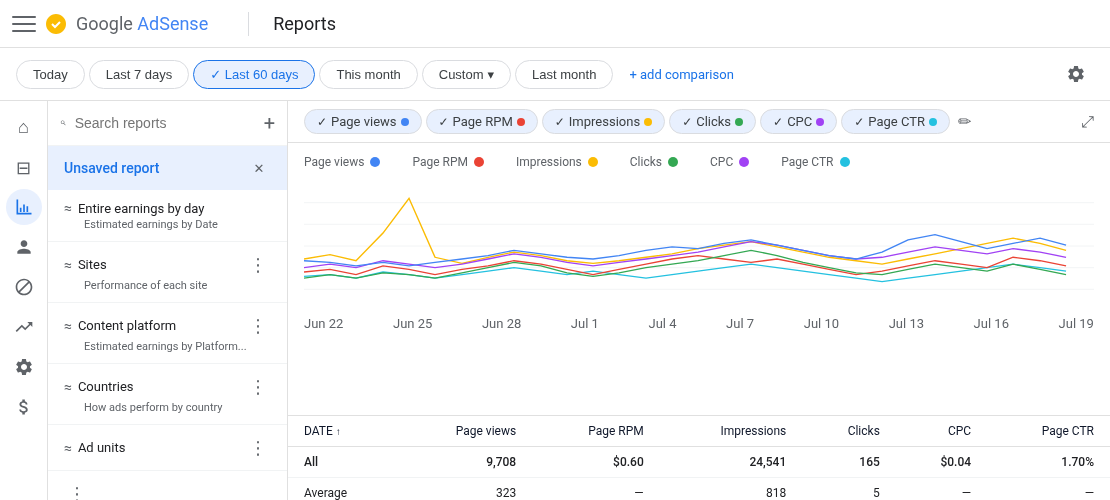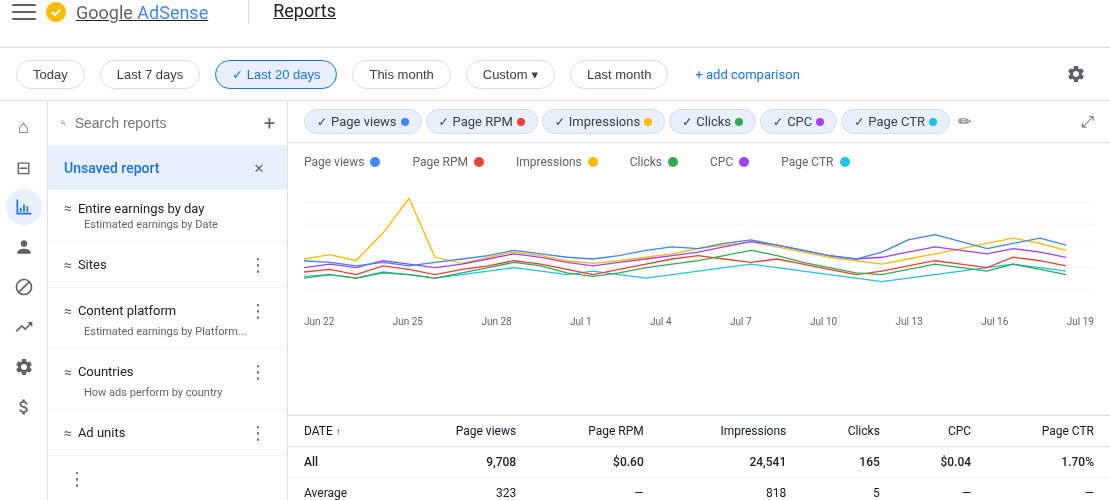--- a/index.html
+++ b/index.html
@@ -1,30 +1,30 @@
 <!DOCTYPE html>
 <html><head>
   <meta charset="utf-8">
   <style>
     * { box-sizing: border-box; margin: 0; padding: 0; }
     body { font-family: 'Google Sans', Roboto, Arial, sans-serif; font-size: 13px; background: #fff; color: #202124; overflow: hidden; width: 1110px; height: 500px; }
 
     
-    .top-bar { display: flex; align-items: flex-start; height: 48px; padding: 0 12px; border-bottom: 1px solid #e0e0e0; gap: 8px; text-decoration: underline; }
+    .top-bar { display: flex; align-items: center; height: 48px; padding: 0 12px; border-bottom: 1px solid #e0e0e0; gap: 8px; }
     .hamburger { width: 24px; height: 24px; display: flex; flex-direction: column; justify-content: center; gap: 5px; cursor: pointer; }
     .hamburger span { display: block; height: 2px; background: #5f6368; border-radius: 1px; }
     .logo-area { display: flex; align-items: center; gap: 8px; margin-right: 16px; }
     .logo-icon { width: 24px; height: 24px; }
     .brand-text { font-size: 18px; color: #5f6368; font-weight: 400; }
     .brand-text span { color: #4285f4; }
     .divider-v { width: 1px; height: 24px; background: #dadce0; margin: 0 16px; }
     .page-title { font-size: 18px; color: #202124; font-weight: 400; }
 
     
-    .filter-bar { display: flex; align-items: center; padding: 8px 16px; gap: 15px; border-bottom: 1px solid #e0e0e0; }
+    .filter-bar { display: flex; align-items: center; padding: 8px 16px; gap: 4px; border-bottom: 1px solid #e0e0e0; }
     .filter-btn { padding: 6px 16px; border: 1px solid #dadce0; border-radius: 20px; cursor: pointer; font-size: 13px; color: #3c4043; background: #fff; }
     .filter-btn.active { background: #e8f0fe; color: #1a73e8; border-color: #1a73e8; font-weight: 500; }
     .filter-btn.active::before { content: '✓ '; }
     .dropdown-btn { display: flex; align-items: center; gap: 4px; }
     .add-comparison { display: flex; align-items: center; gap: 4px; color: #1a73e8; font-size: 13px; cursor: pointer; padding: 6px 12px; border-radius: 20px; }
     .settings-icon-btn { margin-left: auto; width: 36px; height: 36px; display: flex; align-items: center; justify-content: center; cursor: pointer; border-radius: 50%; }
 
     
     .main { display: flex; height: calc(500px - 48px - 44px); }
 
@@ -93,21 +93,21 @@
     </svg>
     <span class="brand-text">Google <span>AdSense</span></span>
   </div>
   <div class="divider-v"></div>
   <span class="page-title">Reports</span>
 </div>
 
 <div class="filter-bar">
   <button class="filter-btn">Today</button>
   <button class="filter-btn">Last 7 days</button>
-  <button class="filter-btn active">Last 20 days</button>
+  <button class="filter-btn active">Last 60 days</button>
   <button class="filter-btn">This month</button>
   <button class="filter-btn dropdown-btn">
     <span>Custom</span>
     <span>▾</span>
   </button>
   <button class="filter-btn">Last month</button>
   <span class="add-comparison">+ add comparison</span>
   <div class="settings-icon-btn">
     <svg width="20" height="20" viewBox="0 0 24 24" fill="#5f6368">
       <path d="M19.14,12.94c0.04-0.3,0.06-0.61,0.06-0.94c0-0.32-0.02-0.64-0.07-0.94l2.03-1.58c0.18-0.14,0.23-0.41,0.12-0.61 l-1.92-3.32c-0.12-0.22-0.37-0.29-0.59-0.22l-2.39,0.96c-0.5-0.38-1.03-0.7-1.62-0.94L14.4,2.81c-0.04-0.24-0.24-0.41-0.48-0.41 h-3.84c-0.24,0-0.43,0.17-0.47,0.41L9.25,5.35C8.66,5.59,8.12,5.92,7.63,6.29L5.24,5.33c-0.22-0.08-0.47,0-0.59,0.22L2.74,8.87 C2.62,9.08,2.66,9.34,2.86,9.48l2.03,1.58C4.84,11.36,4.8,11.69,4.8,12s0.02,0.64,0.07,0.94l-2.03,1.58 c-0.18,0.14-0.23,0.41-0.12,0.61l1.92,3.32c0.12,0.22,0.37,0.29,0.59,0.22l2.39-0.96c0.5,0.38,1.03,0.7,1.62,0.94l0.36,2.54 c0.05,0.24,0.24,0.41,0.48,0.41h3.84c0.24,0,0.44-0.17,0.47-0.41l0.36-2.54c0.59-0.24,1.13-0.56,1.62-0.94l2.39,0.96 c0.22,0.08,0.47,0,0.59-0.22l1.92-3.32c0.12-0.22,0.07-0.47-0.12-0.61L19.14,12.94z M12,15.6c-1.98,0-3.6-1.62-3.6-3.6 s1.62-3.6,3.6-3.6s3.6,1.62,3.6,3.6S13.98,15.6,12,15.6z"></path>
@@ -177,20 +177,21 @@
     </div>
 
     <div class="report-item">
       <div class="report-item-header">
         <div class="report-item-title">
           <span class="squiggle">≈</span>
           <span>Sites</span>
         </div>
         <span class="more-icon">⋮</span>
       </div>
+      <div class="report-item-subtitle">Performance of each site</div>
     </div>
 
     <div class="report-item">
       <div class="report-item-header">
         <div class="report-item-title">
           <span class="squiggle">≈</span>
           <span>Content platform</span>
         </div>
         <span class="more-icon">⋮</span>
       </div>
@@ -307,21 +308,21 @@
 
           <polyline fill="none" stroke="#a142f4" stroke-width="1.5" points="0,100 27,96 54,100 82,92 109,96 136,100 164,96 191,90 218,84 246,88 273,94 300,98 327,94 355,90 382,86 409,82 436,76 464,70 491,74 518,80 545,86 573,90 600,88 627,82 655,76 682,80 709,84 736,78 764,82 791,88"></polyline>
 
           <polyline fill="none" stroke="#ea4335" stroke-width="1.5" points="0,105 27,102 54,108 82,98 109,102 136,108 164,102 191,98 218,92 246,96 273,102 300,108 327,102 355,96 382,90 409,86 436,90 464,94 491,90 518,96 545,102 573,108 600,104 627,98 655,92 682,96 709,100 736,88 764,92 791,98"></polyline>
 
           <polyline fill="none" stroke="#34a853" stroke-width="1.5" points="0,112 27,108 54,112 82,106 109,108 136,112 164,106 191,100 218,94 246,98 273,106 300,110 327,106 355,100 382,96 409,92 436,86 464,80 491,86 518,94 545,100 573,106 600,108 627,102 655,96 682,100 709,104 736,96 764,102 791,108"></polyline>
 
           <polyline fill="none" stroke="#4285f4" stroke-width="1.5" points="0,92 27,94 54,98 82,94 109,98 136,94 164,90 191,86 218,80 246,84 273,88 300,90 327,86 355,80 382,76 409,78 436,72 464,68 491,74 518,80 545,86 573,90 600,82 627,68 655,62 682,70 709,78 736,72 764,66 791,74"></polyline>
         </svg>
         
-        <div style="display:flex; justify-content:space-between; padding: 0 0; font-size:10px; color:#5f6368; margin-top:2px;">
+        <div style="display:flex; justify-content:space-between; padding: 0 0; font-size:13px; color:#5f6368; margin-top:2px;">
           <span>Jun 22</span>
           <span>Jun 25</span>
           <span>Jun 28</span>
           <span>Jul 1</span>
           <span>Jul 4</span>
           <span>Jul 7</span>
           <span>Jul 10</span>
           <span>Jul 13</span>
           <span>Jul 16</span>
           <span>Jul 19</span>

